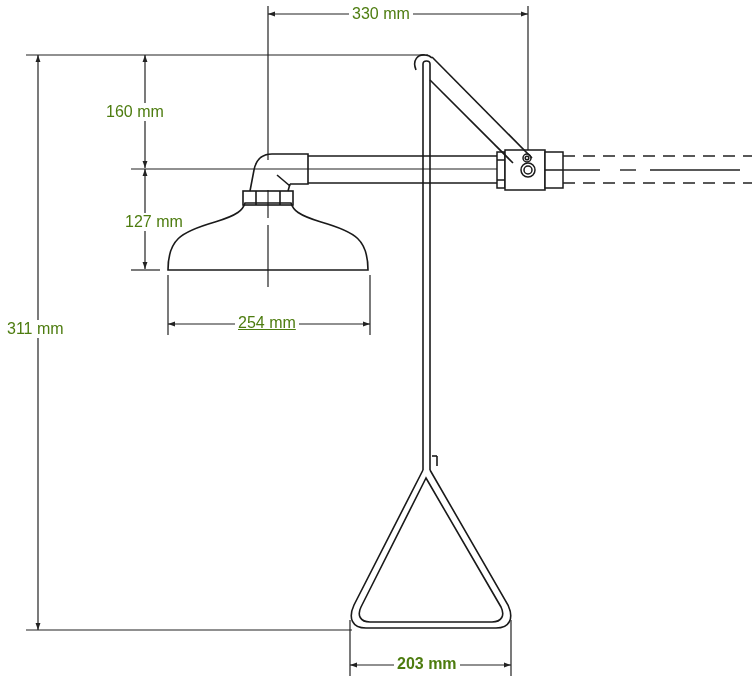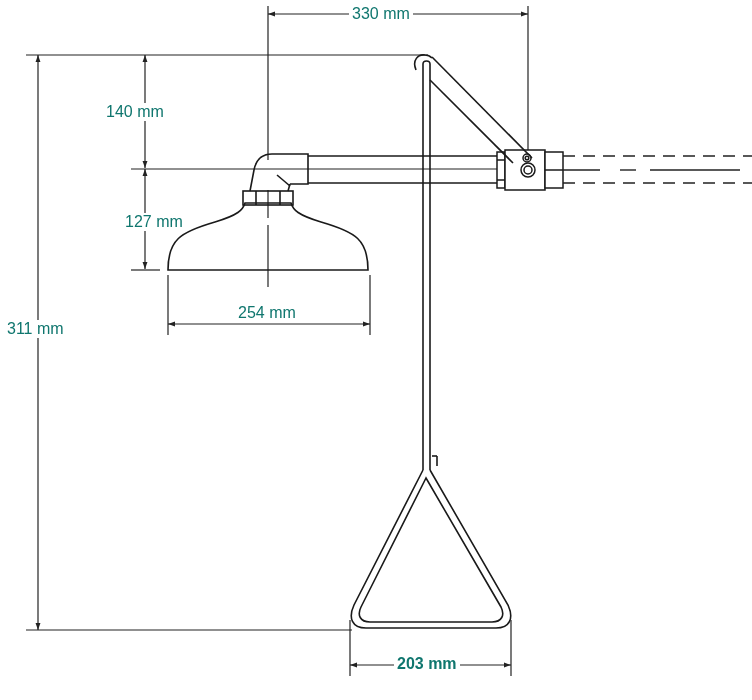--- a/index.html
+++ b/index.html
@@ -2,21 +2,21 @@
 <html><head>
   <meta charset="utf-8">
   <style>
     html, body { margin: 0; padding: 0; background: #ffffff; }
     body { width: 752px; height: 700px; position: relative; overflow: hidden; }
     #drawing { position: absolute; left: 0; top: 0; width: 752px; height: 700px; }
     .dim-label {
       position: absolute;
       font-family: "Liberation Sans", "DejaVu Sans", sans-serif;
       font-size: 16px;
-      color: #0f766e;
+      color: #4d7c0f;
       background: #ffffff;
       white-space: nowrap;
       line-height: 18px;
       padding: 0 3px;
     }
   </style>
 </head>
 <body>
 
 <svg id="drawing" width="752" height="700" viewBox="0 0 752 700" xmlns="http://www.w3.org/2000/svg">
@@ -111,17 +111,17 @@
     <line x1="437" y1="456" x2="437" y2="466"></line>
   </g>
 
   <g stroke="#1a1a1a" stroke-width="1.6" fill="none">
     <path d="M423,470 L354,605 C348,618 352,628 366,628 L496,628 C510,628 514,618 508,605 L430,470"></path>
     <path d="M426,478 L361,607 C357,615 360,622 370,622 L492,622 C502,622 505,615 501,607 Z"></path>
   </g>
 </svg>
 
 <div class="dim-label" style="left:349px; top:5px;">330 mm</div>
-<div class="dim-label" style="left:103px; top:103px;">140 mm</div>
+<div class="dim-label" style="left:103px; top:103px;">160 mm</div>
 <div class="dim-label" style="left:122px; top:213px;">127 mm</div>
-<div class="dim-label" style="left:235px; top:304px;">254 mm</div>
+<div class="dim-label" style="left:235px; top:314px;text-decoration:underline;">254 mm</div>
 <div class="dim-label" style="left:4px; top:320px;">311 mm</div>
 <div class="dim-label" style="left:394px; top:655px;font-weight:bold;">203 mm</div>
 
 </body></html>

